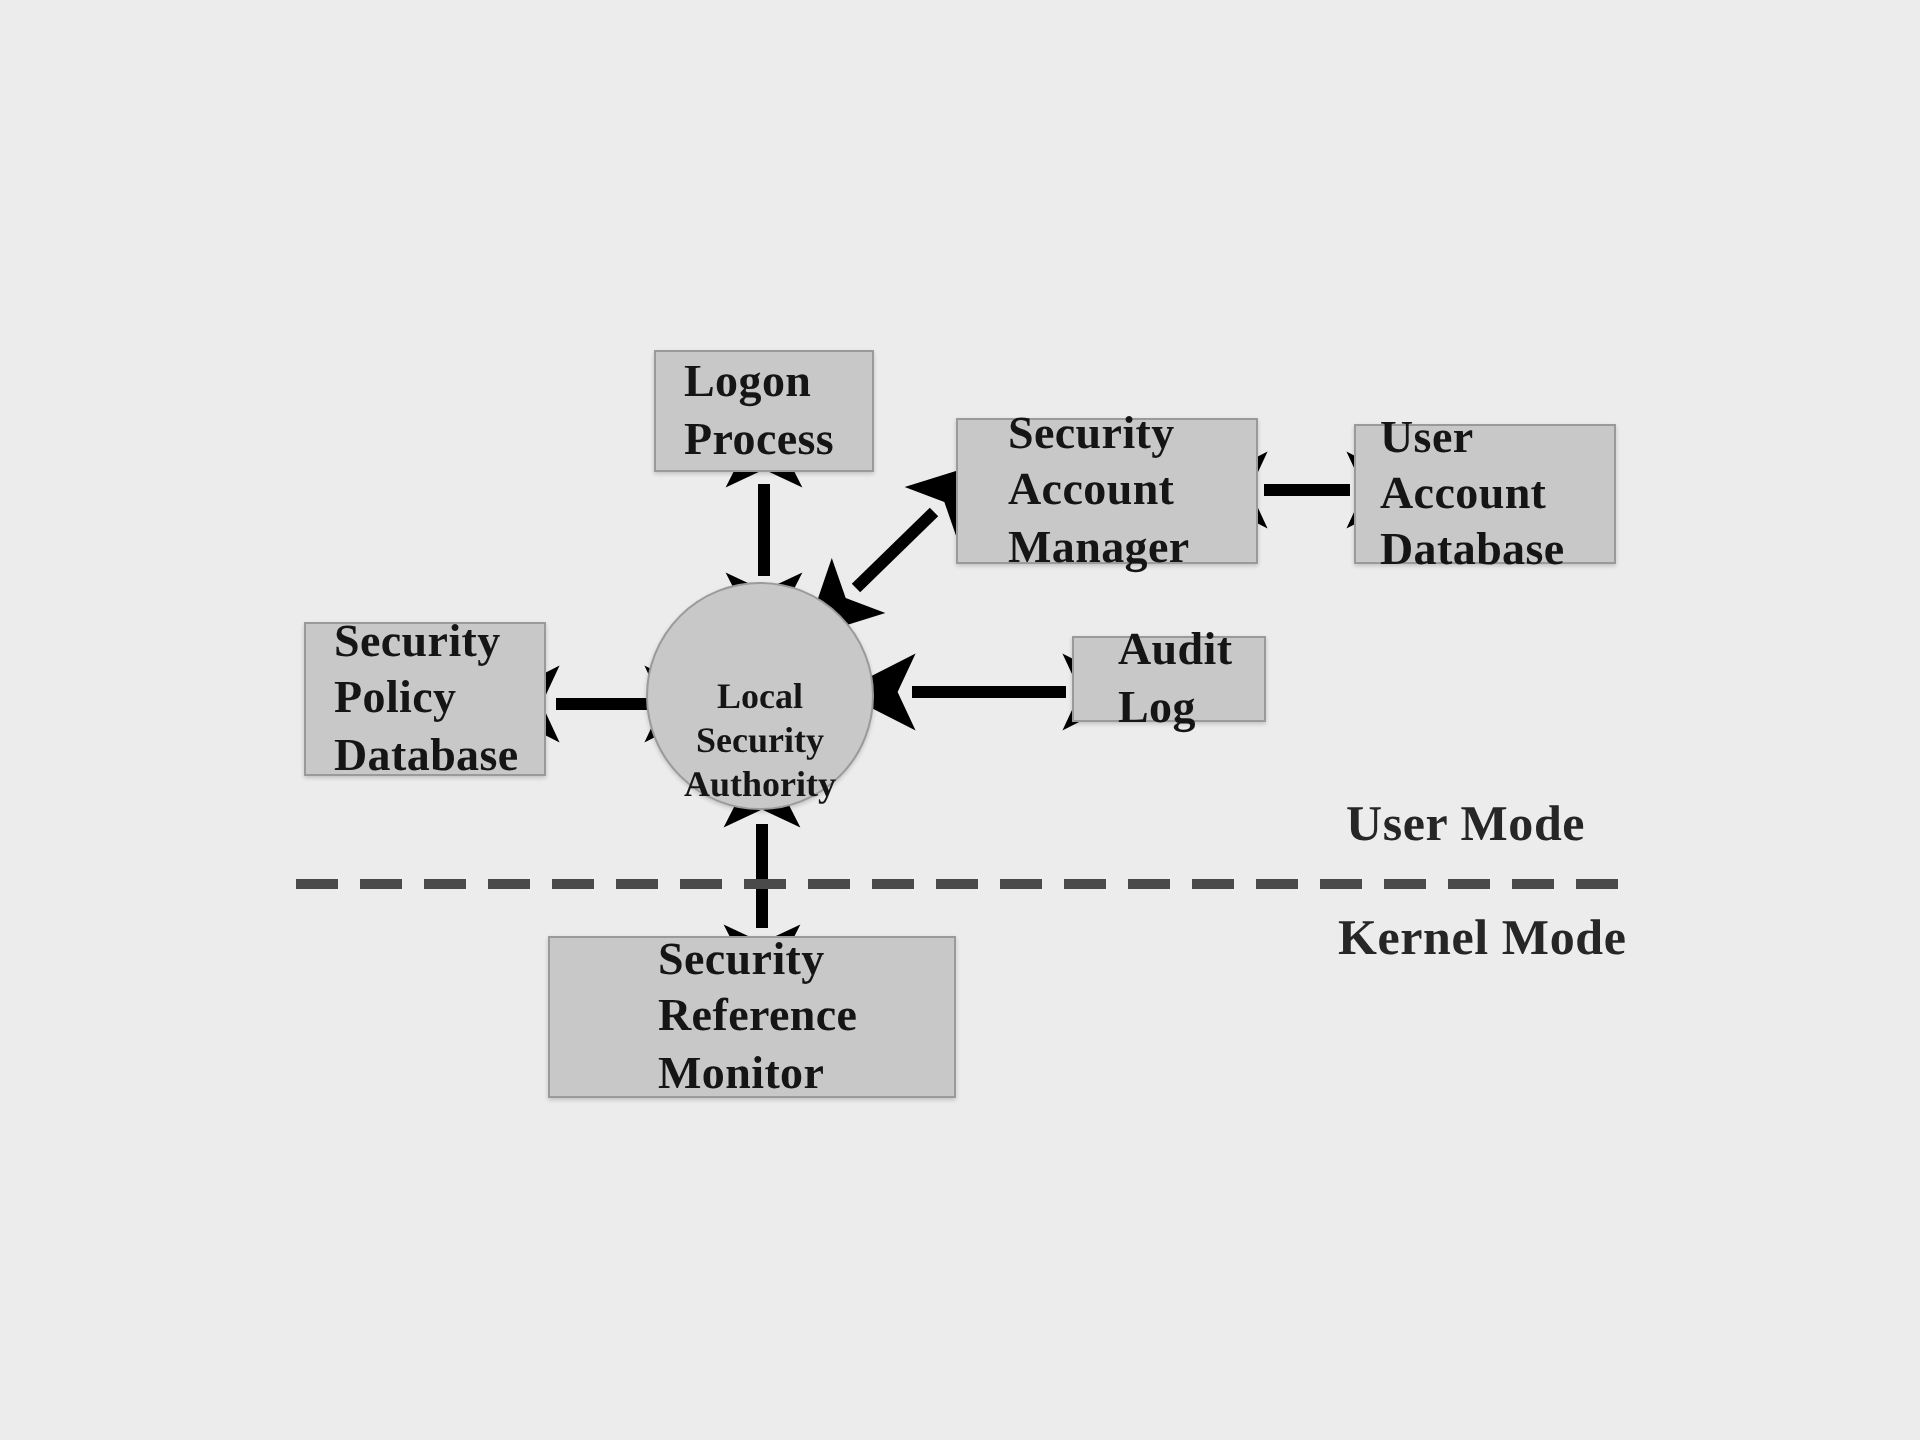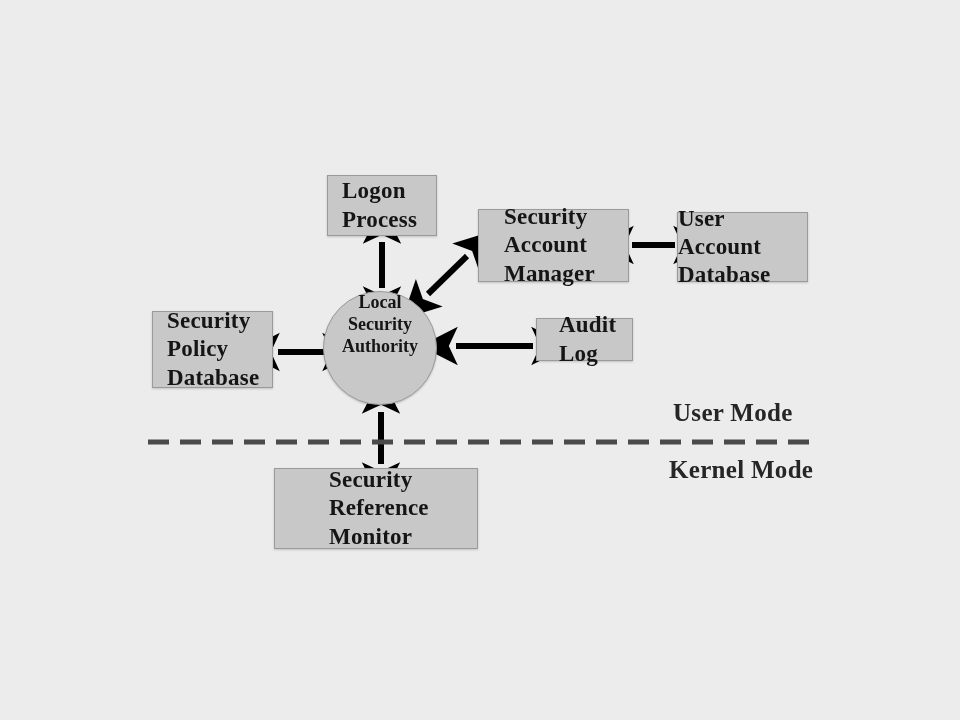--- a/index.html
+++ b/index.html
@@ -44,40 +44,40 @@
     position: absolute;
     background: #c8c8c8;
     border: 1px solid #9a9a9a;
     border-radius: 50%;
     box-sizing: border-box;
     color: #151515;
     font-weight: bold;
     font-size: 18px;
     line-height: 1.22;
     display: flex;
-    align-items: flex-start;
+    align-items: flex-end;
     justify-content: center;
     text-align: center;
     box-shadow: 0 1px 2px rgba(0,0,0,0.18);
   }
   .node-circle .lines {
     white-space: pre-line;
   }
   
   #box-logon-process {
     left: 327px; top: 175px; width: 110px; height: 61px;
     padding-left: 14px;
   }
   #box-security-account-manager {
     left: 478px; top: 209px; width: 151px; height: 73px;
     padding-left: 25px;
   }
   #box-user-account-database {
     left: 677px; top: 212px; width: 131px; height: 70px;
-    padding-left: 0;
+    padding-left: 12px;
   }
   #box-security-policy-database {
     left: 152px; top: 311px; width: 121px; height: 77px;
     padding-left: 14px;
   }
   #box-audit-log {
     left: 536px; top: 318px; width: 97px; height: 43px;
     padding-left: 22px;
   }
   #box-security-reference-monitor {

